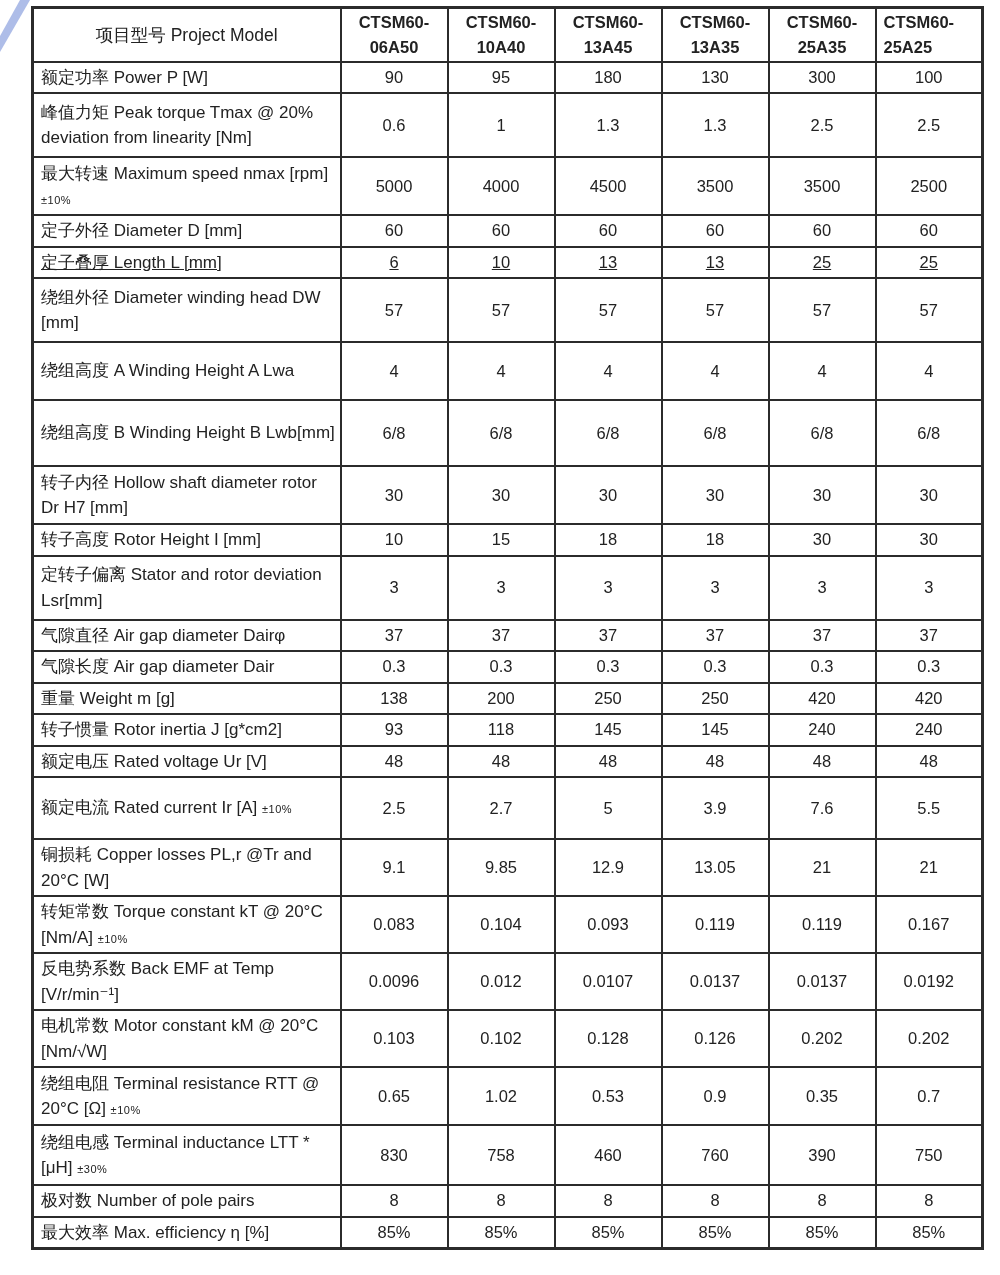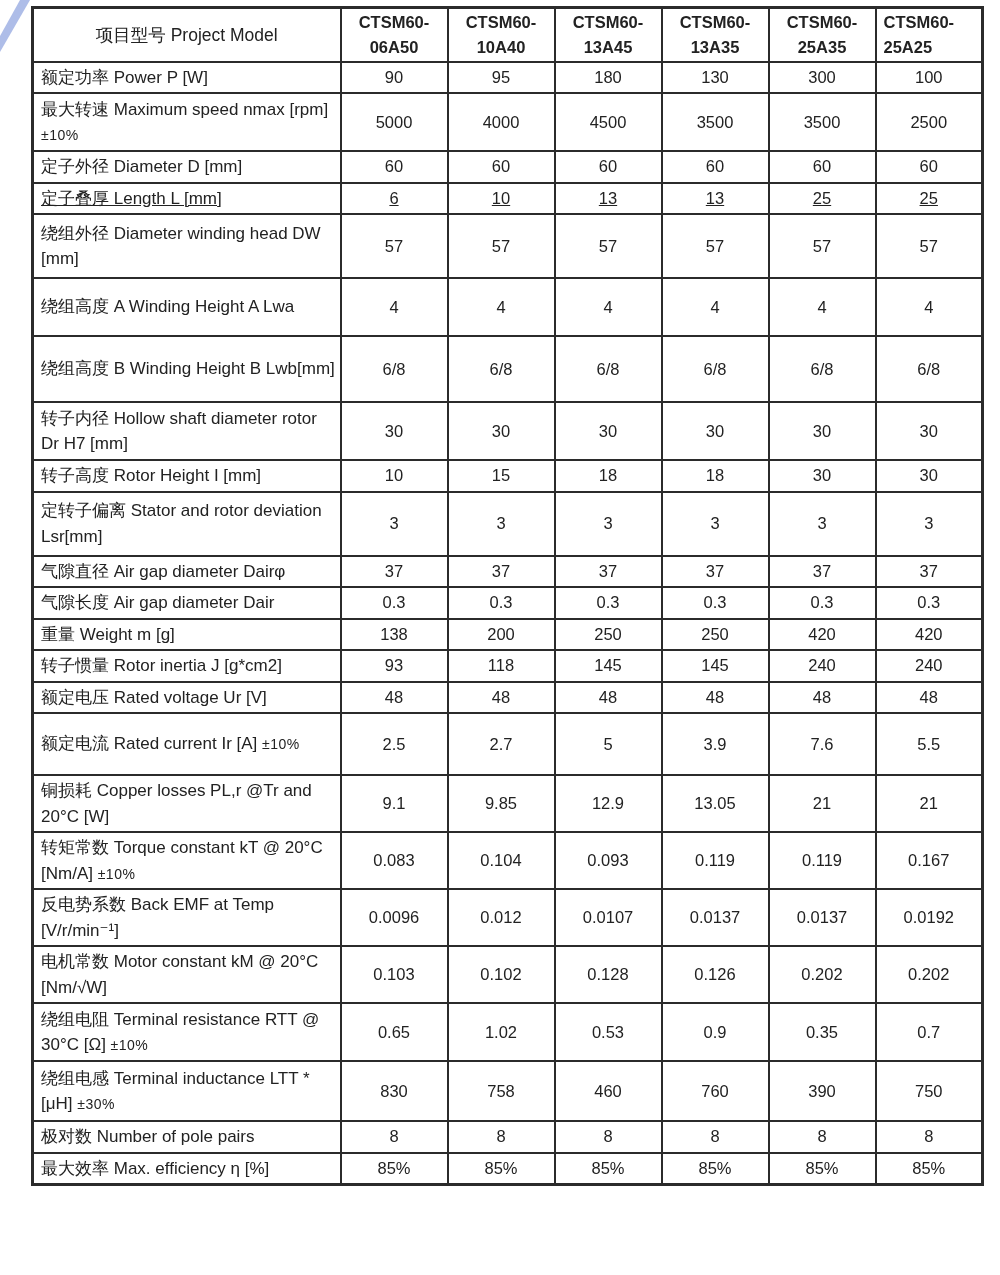--- a/index.html
+++ b/index.html
@@ -21,21 +21,21 @@
   th,td{border:2px solid #2b2b2b;font-weight:normal;overflow:hidden;background:#fff;}
 
   .corner-cell{text-align:center;font-size:17.5px;}
   tr.header-row{height:54px;}
   .model-cell{text-align:center;font-size:16.5px;line-height:25px;padding:0 2px;}
   .model-cell.last{text-align:left;padding-left:7px;}
   .m-line{display:block;font-weight:bold;}
 
   .label-cell{text-align:left;padding:2px 4px 2px 7px;font-size:17px;line-height:1.5;}
   .value-cell{text-align:center;font-size:16.5px;padding:0 2px;}
-  .note{font-size:14px;letter-spacing:0.5px;white-space:nowrap;}
+  .note{font-size:11px;letter-spacing:0.5px;white-space:nowrap;}
 </style>
 </head>
 <body>
 
 <div class="corner-fold"></div>
 <div class="corner-fold-inner"></div>
 
 <table class="spec">
   <colgroup>
     <col style="width:308px">
@@ -82,20 +82,29 @@
 
   <tr style="height: 28px;">
         <th class="label-cell"><span>额定功率 Power P [W]</span></th>
         <td class="value-cell">90</td>
         <td class="value-cell">95</td>
         <td class="value-cell">180</td>
         <td class="value-cell">130</td>
         <td class="value-cell">300</td>
         <td class="value-cell">100</td>
       </tr>
+      <tr style="height: 64px;">
+        <th class="label-cell"><span>峰值力矩 Peak torque Tmax @ 20% deviation from linearity [Nm]</span></th>
+        <td class="value-cell">0.6</td>
+        <td class="value-cell">1</td>
+        <td class="value-cell">1.3</td>
+        <td class="value-cell">1.3</td>
+        <td class="value-cell">2.5</td>
+        <td class="value-cell">2.5</td>
+      </tr>
       <tr style="height: 58px;">
         <th class="label-cell"><span>最大转速  Maximum speed nmax [rpm]</span> <span class="note">±10%</span></th>
         <td class="value-cell">5000</td>
         <td class="value-cell">4000</td>
         <td class="value-cell">4500</td>
         <td class="value-cell">3500</td>
         <td class="value-cell">3500</td>
         <td class="value-cell">2500</td>
       </tr>
       <tr style="height: 29px;">
@@ -254,21 +263,21 @@
       <tr style="height: 57px;">
         <th class="label-cell"><span>电机常数 Motor constant kM @ 20°C [Nm/√W]</span></th>
         <td class="value-cell">0.103</td>
         <td class="value-cell">0.102</td>
         <td class="value-cell">0.128</td>
         <td class="value-cell">0.126</td>
         <td class="value-cell">0.202</td>
         <td class="value-cell">0.202</td>
       </tr>
       <tr style="height: 58px;">
-        <th class="label-cell"><span>绕组电阻 Terminal resistance RTT @ 30°C [Ω]</span> <span class="note">±10%</span></th>
+        <th class="label-cell"><span>绕组电阻 Terminal resistance RTT @ 20°C [Ω]</span> <span class="note">±10%</span></th>
         <td class="value-cell">0.65</td>
         <td class="value-cell">1.02</td>
         <td class="value-cell">0.53</td>
         <td class="value-cell">0.9</td>
         <td class="value-cell">0.35</td>
         <td class="value-cell">0.7</td>
       </tr>
       <tr style="height: 60px;">
         <th class="label-cell"><span>绕组电感 Terminal inductance LTT * [μH]</span> <span class="note">±30%</span></th>
         <td class="value-cell">830</td>

